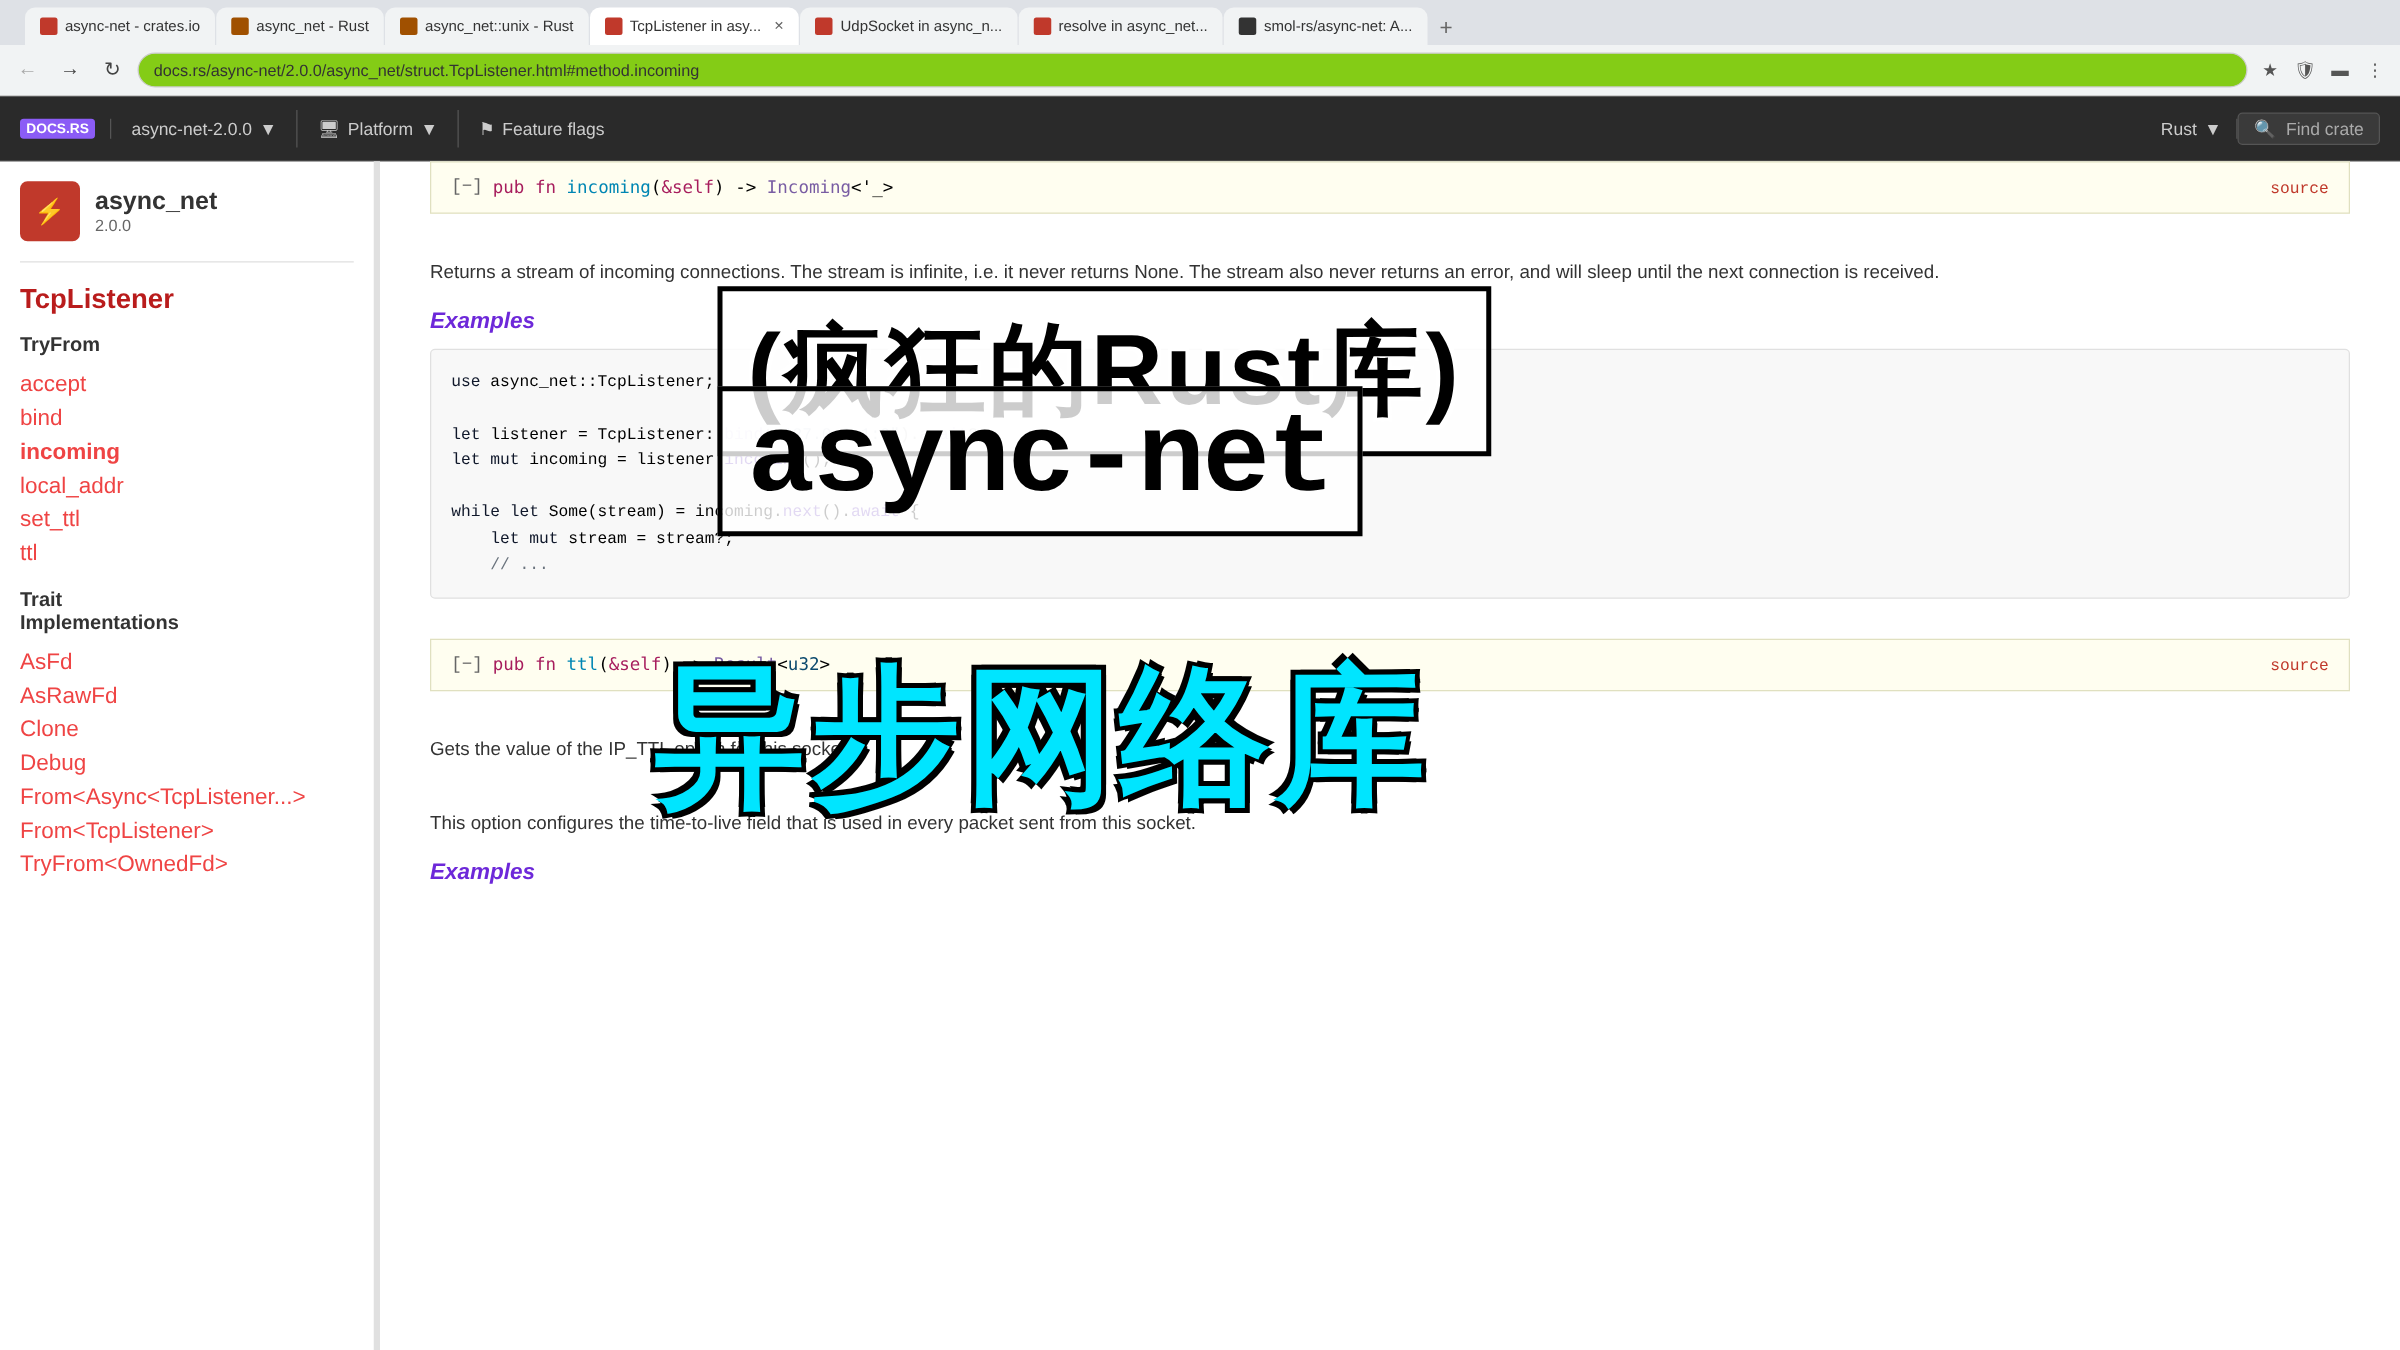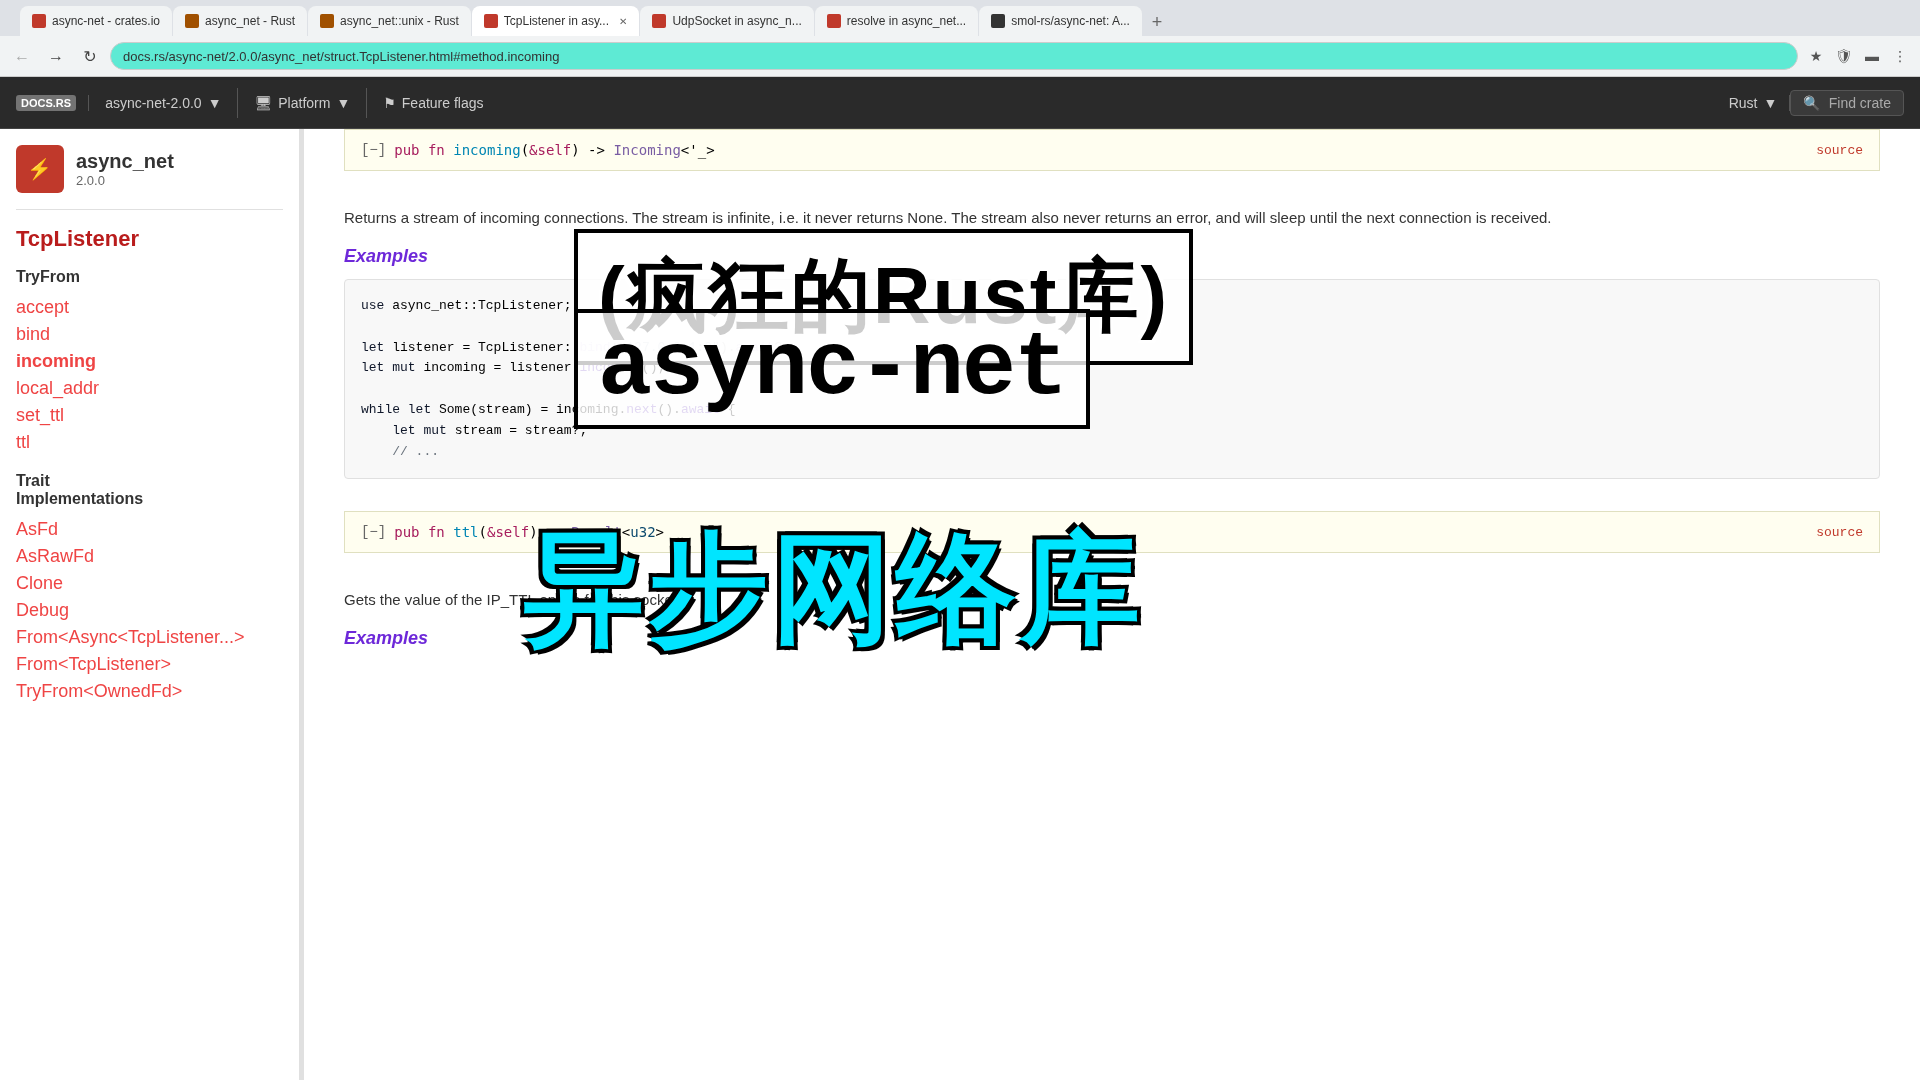--- a/index.html
+++ b/index.html
@@ -13,28 +13,28 @@
     .tab-favicon { width: 14px; height: 14px; background: #888; border-radius: 2px; flex-shrink: 0; }
     .tab-favicon.docs { background: #c0392b; }
     .tab-favicon.rust { background: #a05000; }
     .tab-favicon.github { background: #333; }
     .tab-close { margin-left: 4px; color: #666; font-size: 10px; }
     .tab-new { width: 28px; height: 28px; display: flex; align-items: center; justify-content: center; color: #666; font-size: 18px; cursor: pointer; }
 
     .address-bar-row { display: flex; align-items: center; height: 40px; padding: 4px 8px; gap: 6px; background: #f1f3f4; }
     .nav-btn { width: 28px; height: 28px; display: flex; align-items: center; justify-content: center; border-radius: 50%; cursor: pointer; color: #444; font-size: 16px; }
     .nav-btn.disabled { color: #aaa; cursor: default; }
-    .address-bar { flex: 1; height: 28px; background: #5eead4; border: 1px solid #ccc; border-radius: 14px; display: flex; align-items: center; padding: 0 12px; font-size: 13px; color: #333; }
+    .address-bar { flex: 1; height: 28px; background: #84cc16; border: 1px solid #ccc; border-radius: 14px; display: flex; align-items: center; padding: 0 12px; font-size: 13px; color: #333; }
     .browser-icons { display: flex; gap: 4px; align-items: center; }
     .browser-icon { width: 24px; height: 24px; display: flex; align-items: center; justify-content: center; color: #555; cursor: pointer; }
 
     
     .docs-toolbar { display: flex; align-items: center; height: 52px; background: #2a2a2a; padding: 0 16px; gap: 0; border-bottom: 1px solid #444; }
     .docs-logo { display: flex; align-items: center; gap: 8px; color: #fff; font-weight: bold; font-size: 14px; padding: 0 12px 0 0; border-right: 1px solid #555; }
-    .docs-logo-box { background: #737373; color: #fff; font-size: 11px; font-weight: bold; padding: 2px 5px; border-radius: 3px; }
+    .docs-logo-box { background: #8b5cf6; color: #fff; font-size: 11px; font-weight: bold; padding: 2px 5px; border-radius: 3px; }
     .toolbar-item { display: flex; align-items: center; gap: 6px; color: #ccc; padding: 0 16px; height: 100%; cursor: pointer; font-size: 14px; }
     .toolbar-separator { width: 1px; background: #555; height: 30px; }
     .toolbar-spacer { flex: 1; }
     .find-crate { display: flex; align-items: center; gap: 8px; background: #3a3a3a; border: 1px solid #555; border-radius: 4px; padding: 4px 12px; color: #aaa; font-size: 14px; cursor: pointer; }
     .rust-selector { display: flex; align-items: center; gap: 6px; color: #ccc; padding: 0 12px; font-size: 14px; cursor: pointer; border-right: 1px solid #555; }
 
     
     .page-layout { display: flex; height: calc(1080px - 128px); }
 
     
@@ -224,20 +224,21 @@
     <div class="method-section">
       <div class="method-signature">
         <span class="method-sig-toggle">[−]</span>
         <code>
           <span class="kw">pub fn </span><span class="fn-name">ttl</span>(<span class="kw">&amp;self</span>) -&gt; <span class="type-name">Result</span>&lt;<span class="code-num">u32</span>&gt;
         </code>
         <a class="source-link" style="margin-left:auto">source</a>
       </div>
 
       <p class="description">Gets the value of the IP_TTL option for this socket.</p>
+      <p class="description">This option configures the time-to-live field that is used in every packet sent from this socket.</p>
 
       <div class="examples-title">Examples</div>
     </div>
 
     <div class="watermark-container">
       <div class="watermark-top">
         <span>(疯狂的Rust库)</span>
       </div>
       <div class="watermark-mid">
         <span>async-net</span>

